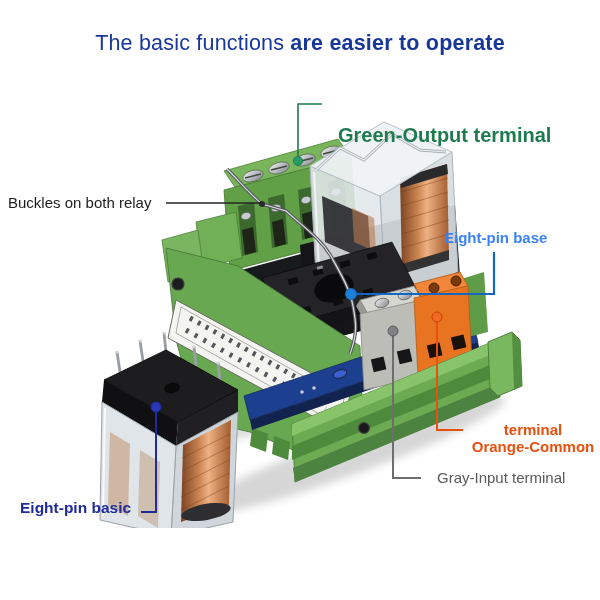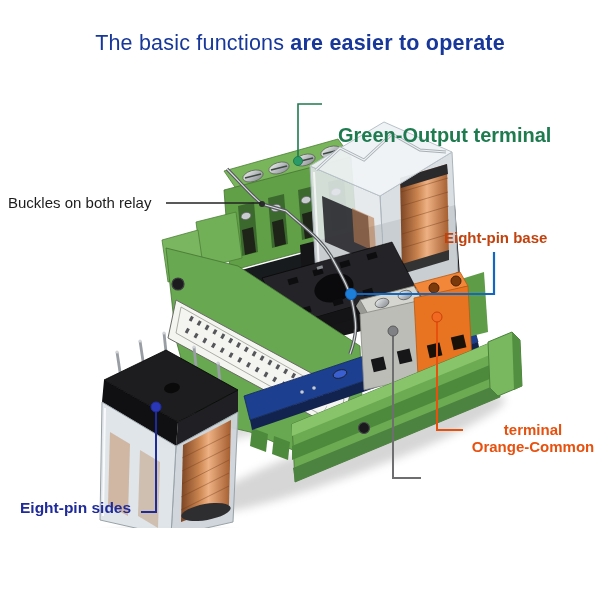--- a/index.html
+++ b/index.html
@@ -9,21 +9,21 @@
   }
   .title {
     position:absolute; top:31px; left:0; width:600px; text-align:center;
     font-size:21.5px; color:#17379a; letter-spacing:0.2px;
   }
   .title .bold { font-weight:bold; }
   .illus { position:absolute; left:0; top:0; }
   .lbl { position:absolute; white-space:nowrap; }
   .lbl-green  { left:338px; top:100px; font-size:20px; font-weight:bold; color:#1e7b4f;margin-top:24px; }
   .lbl-buckles{ left:8px;   top:194px; font-size:15px;  color:#1c1c1c; }
-  .lbl-base   { left:444px; top:229px; font-size:15px;  font-weight:bold; color:#c2410c; }
+  .lbl-base   { left:444px; top:229px; font-size:15px;  font-weight:bold; color:#3b82f6; }
   .lbl-orange { left:468px; top:421px; width:130px; text-align:center; white-space:normal;
                 font-size:15px; font-weight:bold; color:#e8500e; line-height:17px; }
   .lbl-gray   { left:437px; top:469px; font-size:15px;  color:#5a5a5c; }
   .lbl-relay  { left:20px;  top:499px; font-size:15.5px; font-weight:bold; color:#1f2b9b; }
 </style>
 </head>
 <body>
 
 <div class="canvas">
 
@@ -274,15 +274,16 @@
     </g>
   </svg>
 
   <div class="lbl lbl-green">Green-Output terminal</div>
   <div class="lbl lbl-buckles">Buckles on both relay</div>
   <div class="lbl lbl-base">Eight-pin base</div>
   <div class="lbl lbl-orange">
     <div>terminal</div>
     <div>Orange-Common</div>
   </div>
-  <div class="lbl lbl-relay">Eight-pin sides</div>
+  <div class="lbl lbl-gray">Gray-Input terminal</div>
+  <div class="lbl lbl-relay">Eight-pin basic</div>
 
 </div>
 
 </body></html>

